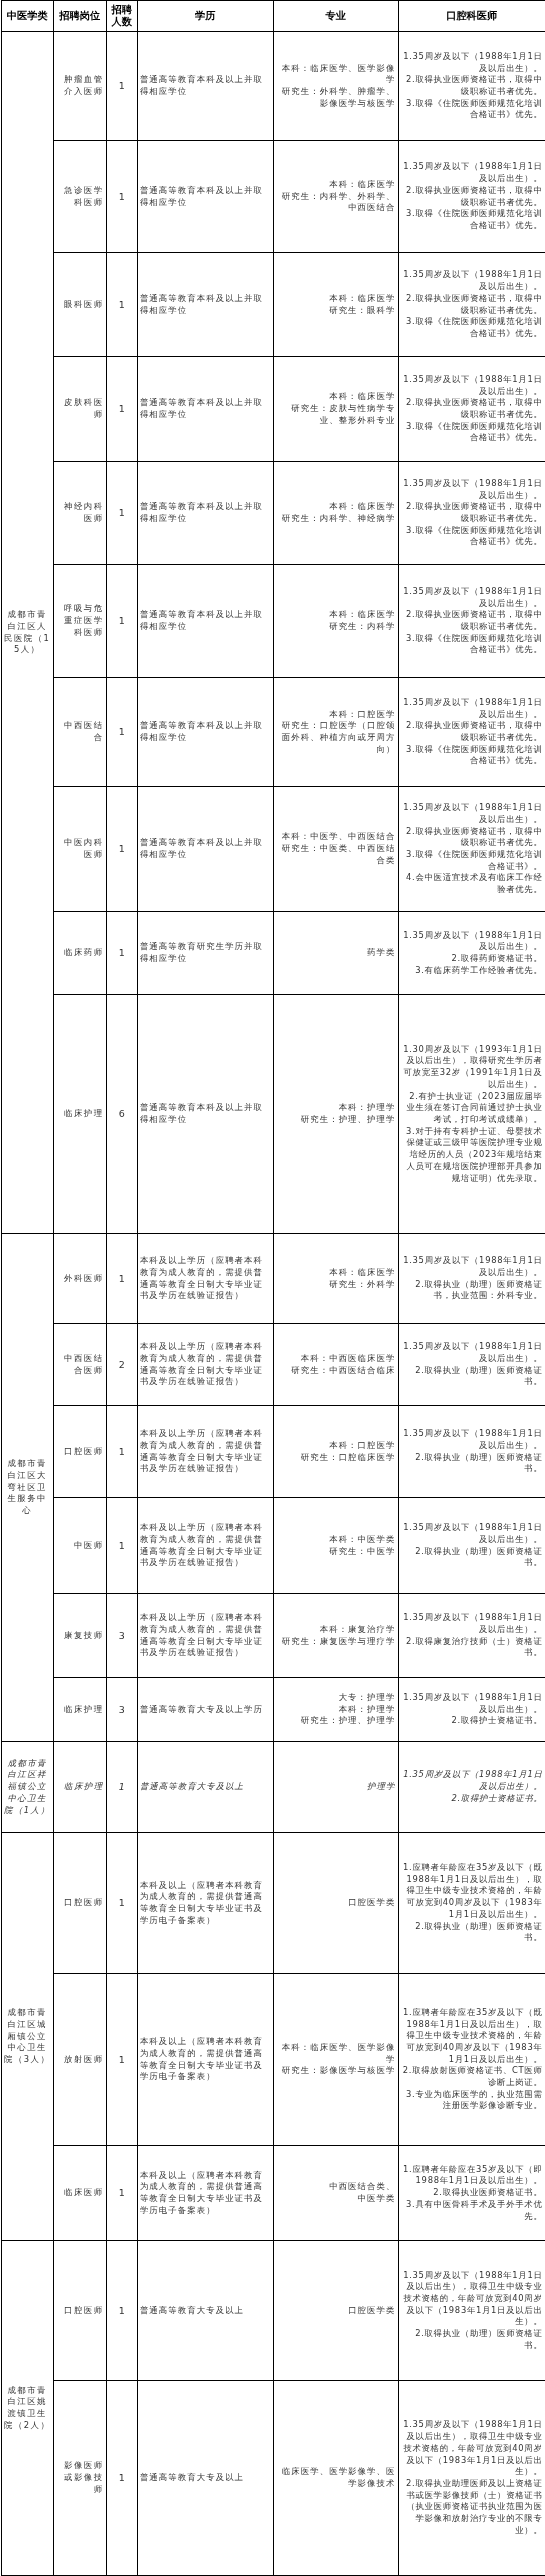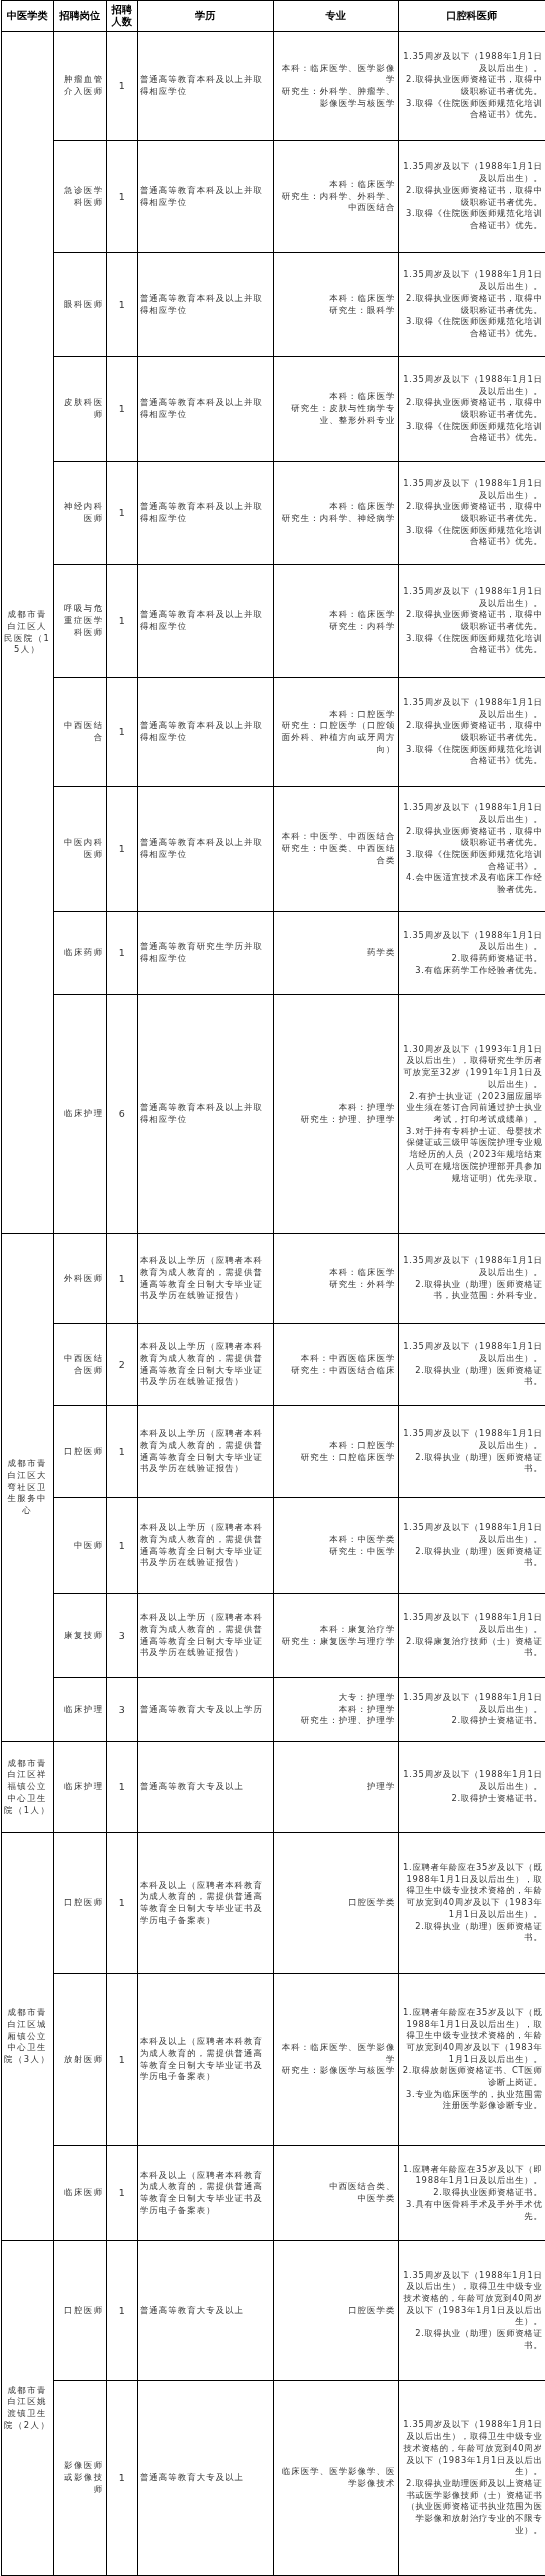--- a/index.html
+++ b/index.html
@@ -273,21 +273,21 @@
         <td class="major">
           <span class="line">大专：护理学</span>
           <span class="line">本科：护理学</span>
           <span class="line">研究生：护理、护理学</span>
         </td>
         <td class="other">
           <span class="line">1.35周岁及以下（1988年1月1日及以后出生）。</span>
           <span class="line">2.取得护士资格证书。</span>
         </td>
       </tr>
-      <tr style="height: 91px;">
+      <tr style="height: 91px; font-style: italic;">
         <td class="unit" rowspan="1">成都市青白江区祥福镇公立中心卫生院（1人）</td>
         <td class="pos">临床护理</td>
         <td class="cnt">1</td>
         <td class="edu">普通高等教育大专及以上</td>
         <td class="major">
           <span class="line">护理学</span>
         </td>
         <td class="other">
           <span class="line">1.35周岁及以下（1988年1月1日及以后出生）。</span>
           <span class="line">2.取得护士资格证书。</span>

